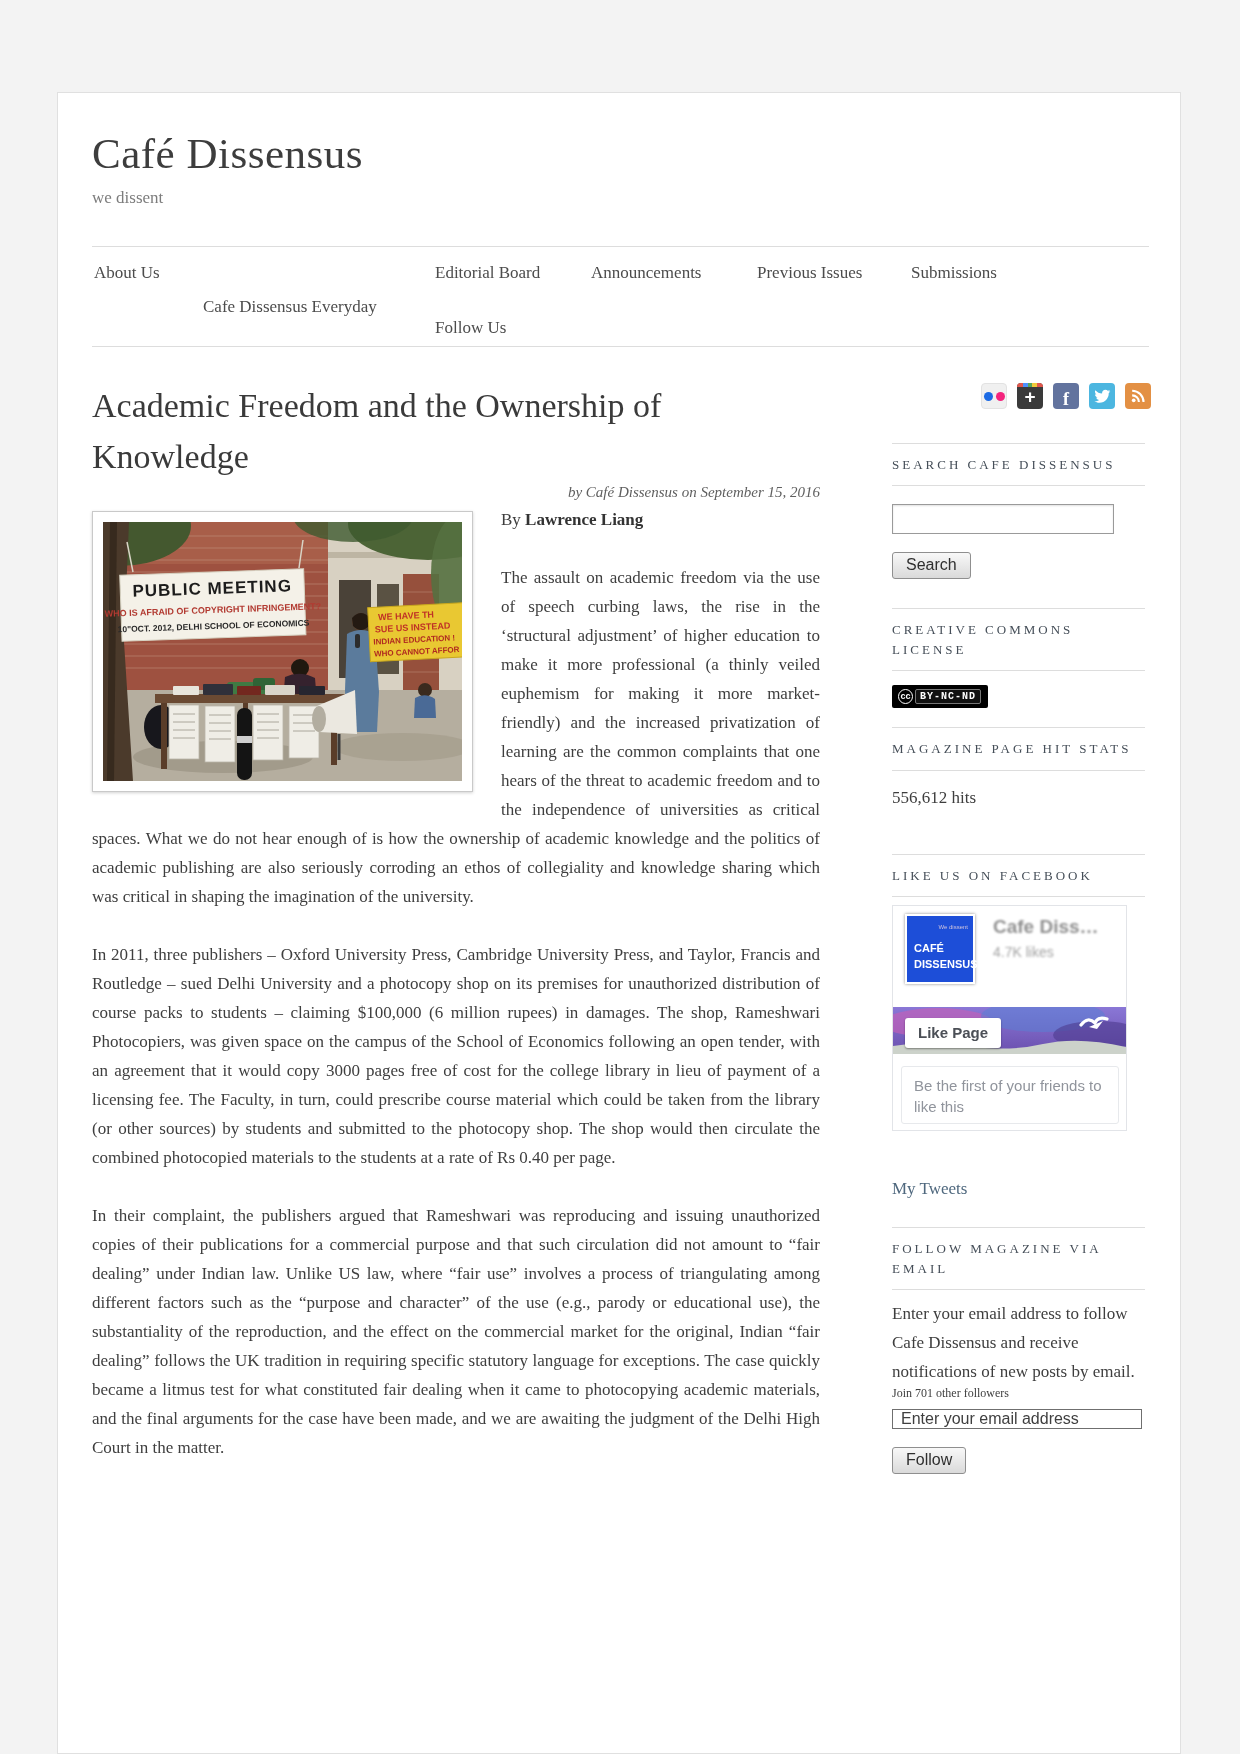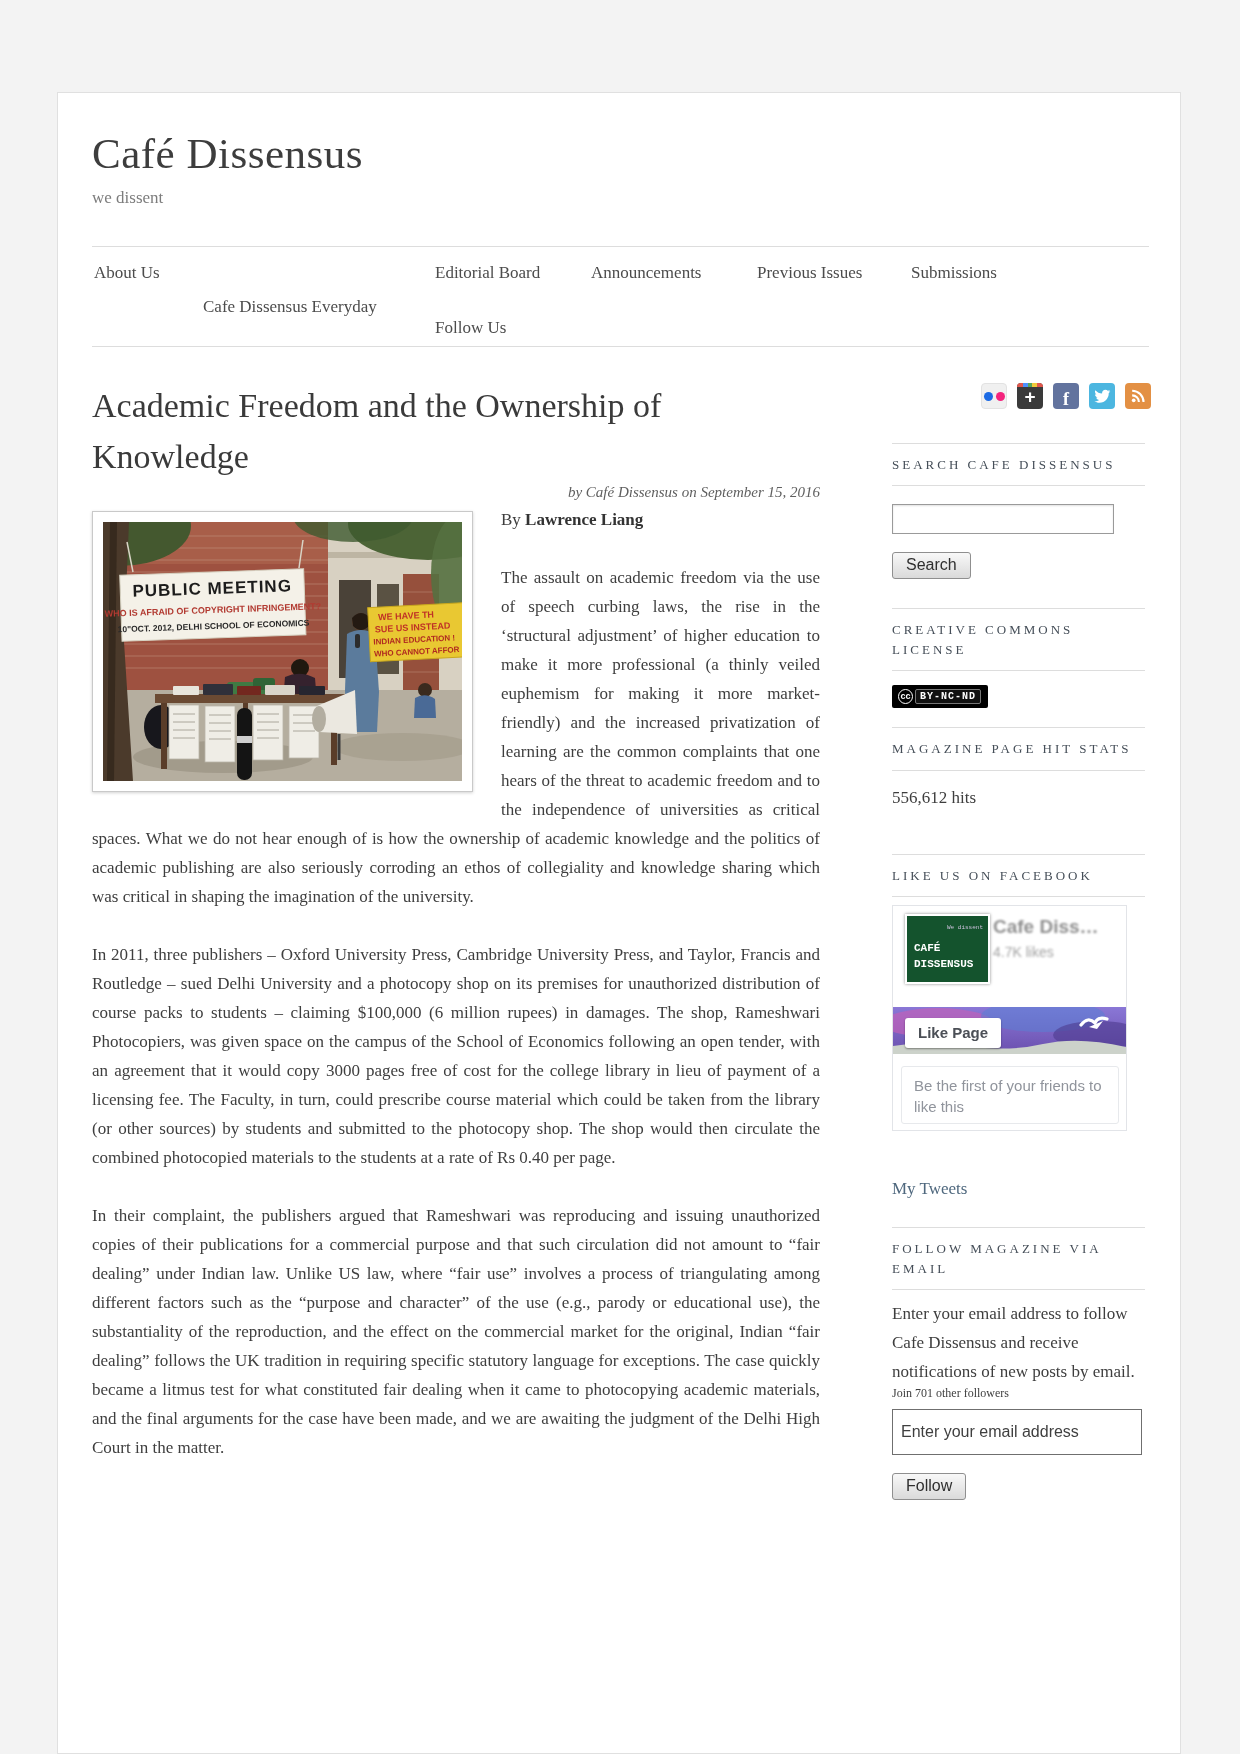--- a/index.html
+++ b/index.html
@@ -76,23 +76,23 @@
   .cc-txt { color:#fff; font:bold 10px "Liberation Mono",monospace; letter-spacing:1px;
             border:1px solid #777; padding:1px 4px; border-radius:2px; background:#111; }
   .cc-para { margin-top:9px; font-size:17px; line-height:28px; color:#3e3e3e; }
   a.slate { color:#4f687e; text-decoration:none; cursor:pointer; }
 
   .w-stats { margin-top:19px; }
   .stats-value { margin-top:17px; font-size:17px; color:#3e3e3e; }
 
   .w-fb { margin-top:46px; }
   .fb-box { margin-top:8px; width:235px; height:226px; border:1px solid #e2e4e8; background:#fff; position:relative; }
-  .fb-avatar { position:absolute; left:12px; top:8px; width:85px; height:70px; background:#14532d;
+  .fb-avatar { position:absolute; left:12px; top:8px; width:70px; height:70px; background:#1d4ed8;
                border:2px solid #fff; box-shadow:0 0 3px rgba(0,0,0,.45); z-index:2;
-               font-family:Liberation Mono, monospace; color:#fff; }
+               font-family:Liberation Sans, sans-serif; color:#fff; }
   .fb-avatar .tg { position:absolute; right:5px; top:8px; font-size:6px; color:#cfc3de; }
   .fb-avatar .l1 { position:absolute; left:7px; top:26px; font-size:11px; font-weight:bold; }
   .fb-avatar .l2 { position:absolute; left:7px; top:42px; font-size:11px; font-weight:bold; }
   .fb-name { position:absolute; left:100px; top:10px; font:bold 19px "Liberation Sans",sans-serif;
              color:#8f8f8f; filter:blur(1.3px); cursor:pointer; }
   .fb-likes { position:absolute; left:100px; top:38px; font:14px "Liberation Sans",sans-serif;
               color:#a3a3a3; filter:blur(1.2px); }
   .fb-cover { position:absolute; left:0; top:101px; width:233px; height:47px; overflow:hidden; }
   .fb-like-btn { position:absolute; left:12px; top:112px; width:96px; height:30px; background:#fff;
                  border-radius:3px; box-shadow:0 1px 2px rgba(0,0,0,.4); z-index:3;
@@ -100,21 +100,21 @@
   .fb-friends { position:absolute; left:8px; top:160px; width:218px; height:58px; border:1px solid #e7e9ec;
                 border-radius:3px; background:#fff; padding:8px 12px;
                 font:15px/1.45 "Liberation Sans",sans-serif; color:#90949c; }
 
   .w-tw { margin-top:36px; }
   .tw-link { display:inline-block; margin-top:12px; font-size:17px; }
 
   .w-follow { margin-top:28px; }
   .follow-desc { margin-top:9px; font-size:17px; line-height:29px; color:#3e3e3e; }
   .join-text { font-size:12px; color:#3e3e3e; }
-  .email-input { margin-top:8px; width:250px; height:46px; border:1px solid #6f6f6f; background:#fff;
+  .email-input { margin-top:8px; width:250px; height:20px; border:1px solid #6f6f6f; background:#fff;
                  font:16px "Liberation Sans",sans-serif; padding:0 8px; display:block; color:#1d4ed8; }
   .email-input::placeholder { color:#3f3f3f; opacity:1; }
 </style>
 </head>
 <body>
 
 <div id="page">
   <div class="sheet"></div>
 
   <div class="site-header">

